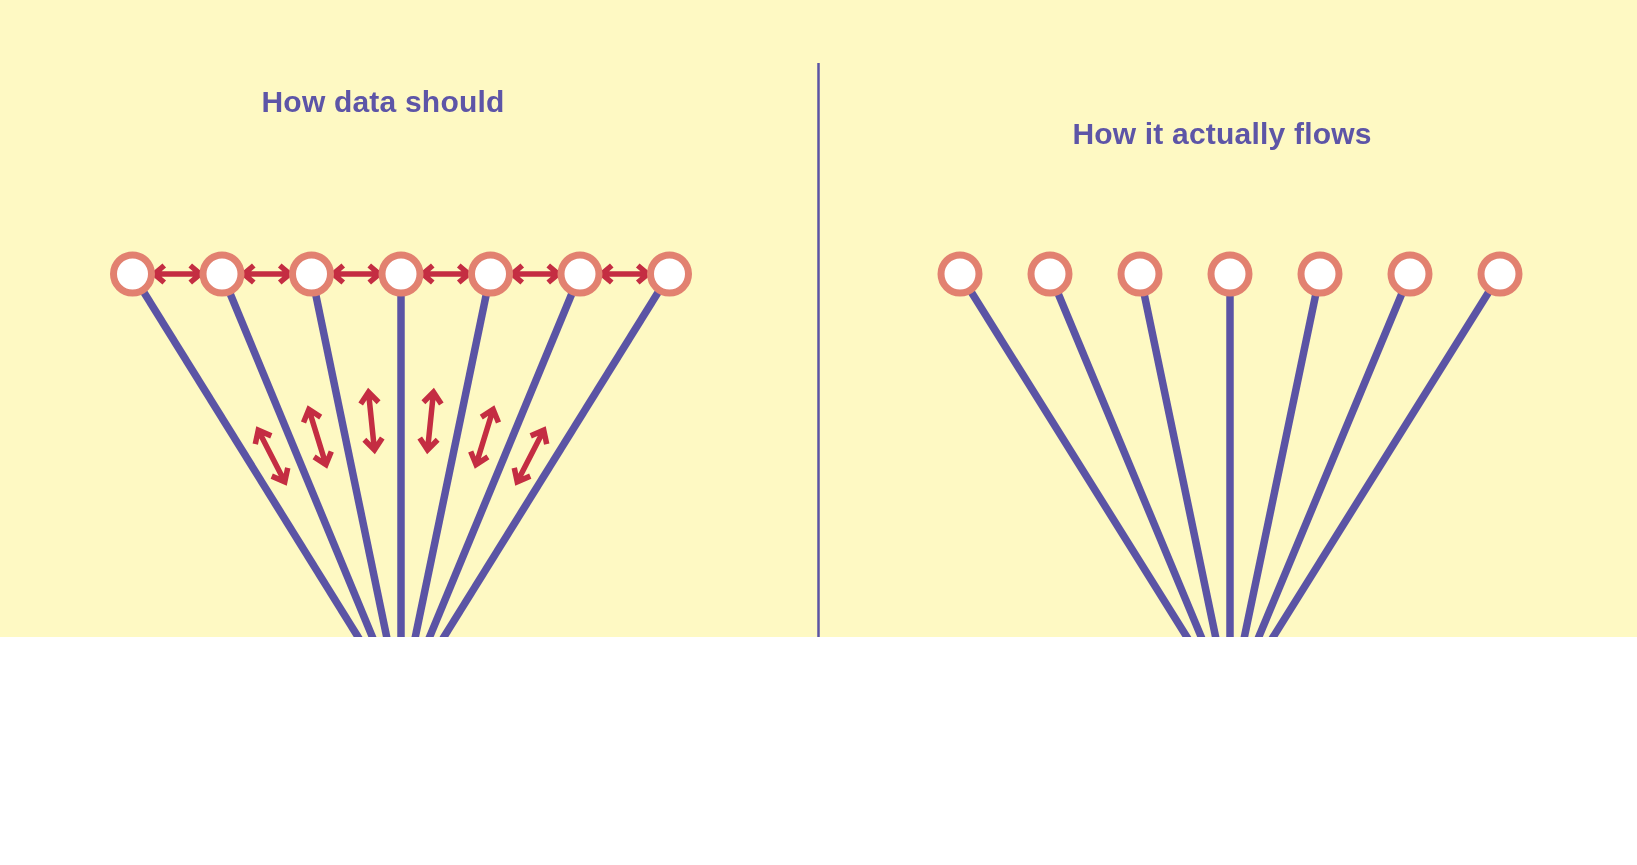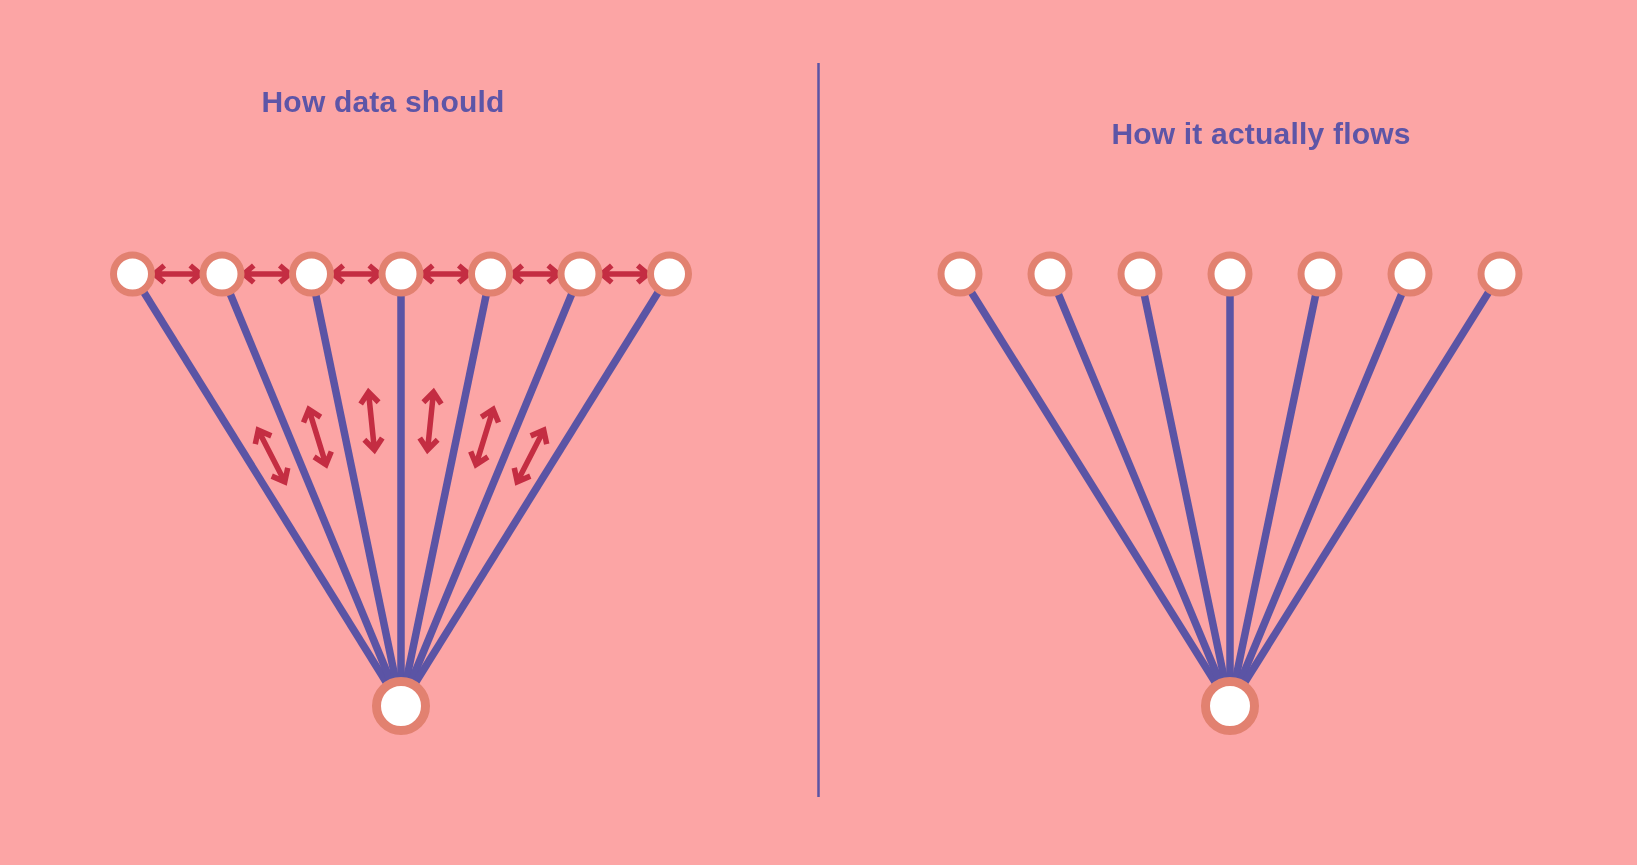--- a/index.html
+++ b/index.html
@@ -4,35 +4,35 @@
 <style>
   html, body {
     margin: 0;
     padding: 0;
     background: #ffffff;
     overflow: hidden;
   }
   .canvas {
     position: relative;
     width: 1637px;
-    height: 865px;
-    background: #fca5a5;
+    height: 637px;
+    background: #fef9c3;
     font-family: "Liberation Sans", sans-serif;
   }
   .panel-title {
     position: absolute;
     width: 620px;
     text-align: center;
     font-size: 30px;
     font-weight: bold;
     line-height: 43px;
     letter-spacing: 0.2px;
   }
   #left-title  { left: 73px;  top: 80px;  }
-  #right-title { left: 951px; top: 112px; }
+  #right-title { left: 912px; top: 112px; }
   #diagram-svg {
     position: absolute;
     left: 0;
     top: 0;
   }
 </style>
 </head>
 <body>
 
 <div class="canvas">

